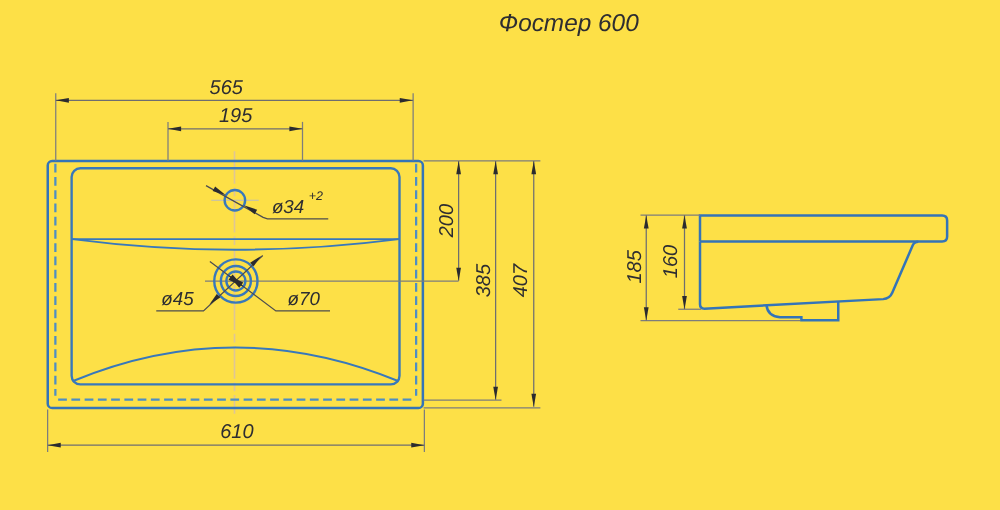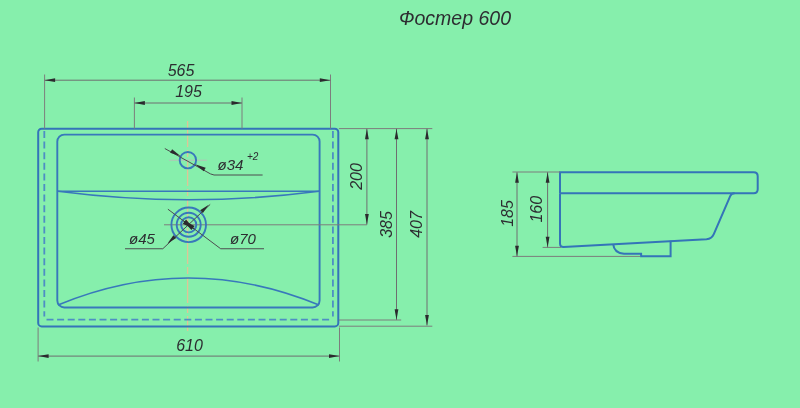--- a/index.html
+++ b/index.html
@@ -1,16 +1,16 @@
 <!DOCTYPE html>
 <html><head>
 <meta charset="utf-8">
 <style>
   html,body{margin:0;padding:0;background:#ffffff;}
-  .page{position:relative;width:800px;height:408px;background:#86efac;overflow:hidden;
+  .page{position:relative;width:800px;height:408px;background:#fde047;overflow:hidden;
         font-family:"Liberation Sans", sans-serif;}
   svg{position:absolute;left:0;top:0;}
   text{font-family:"Liberation Sans", sans-serif;font-style:italic;fill:#2d2d31;}
 </style>
 </head>
 <body>
 <div class="page">
 <svg width="800" height="408" viewBox="0 0 800 408">
 
 <text x="455" y="25" font-size="19.5" text-anchor="middle" fill="#38383c">Фостер 600</text>

